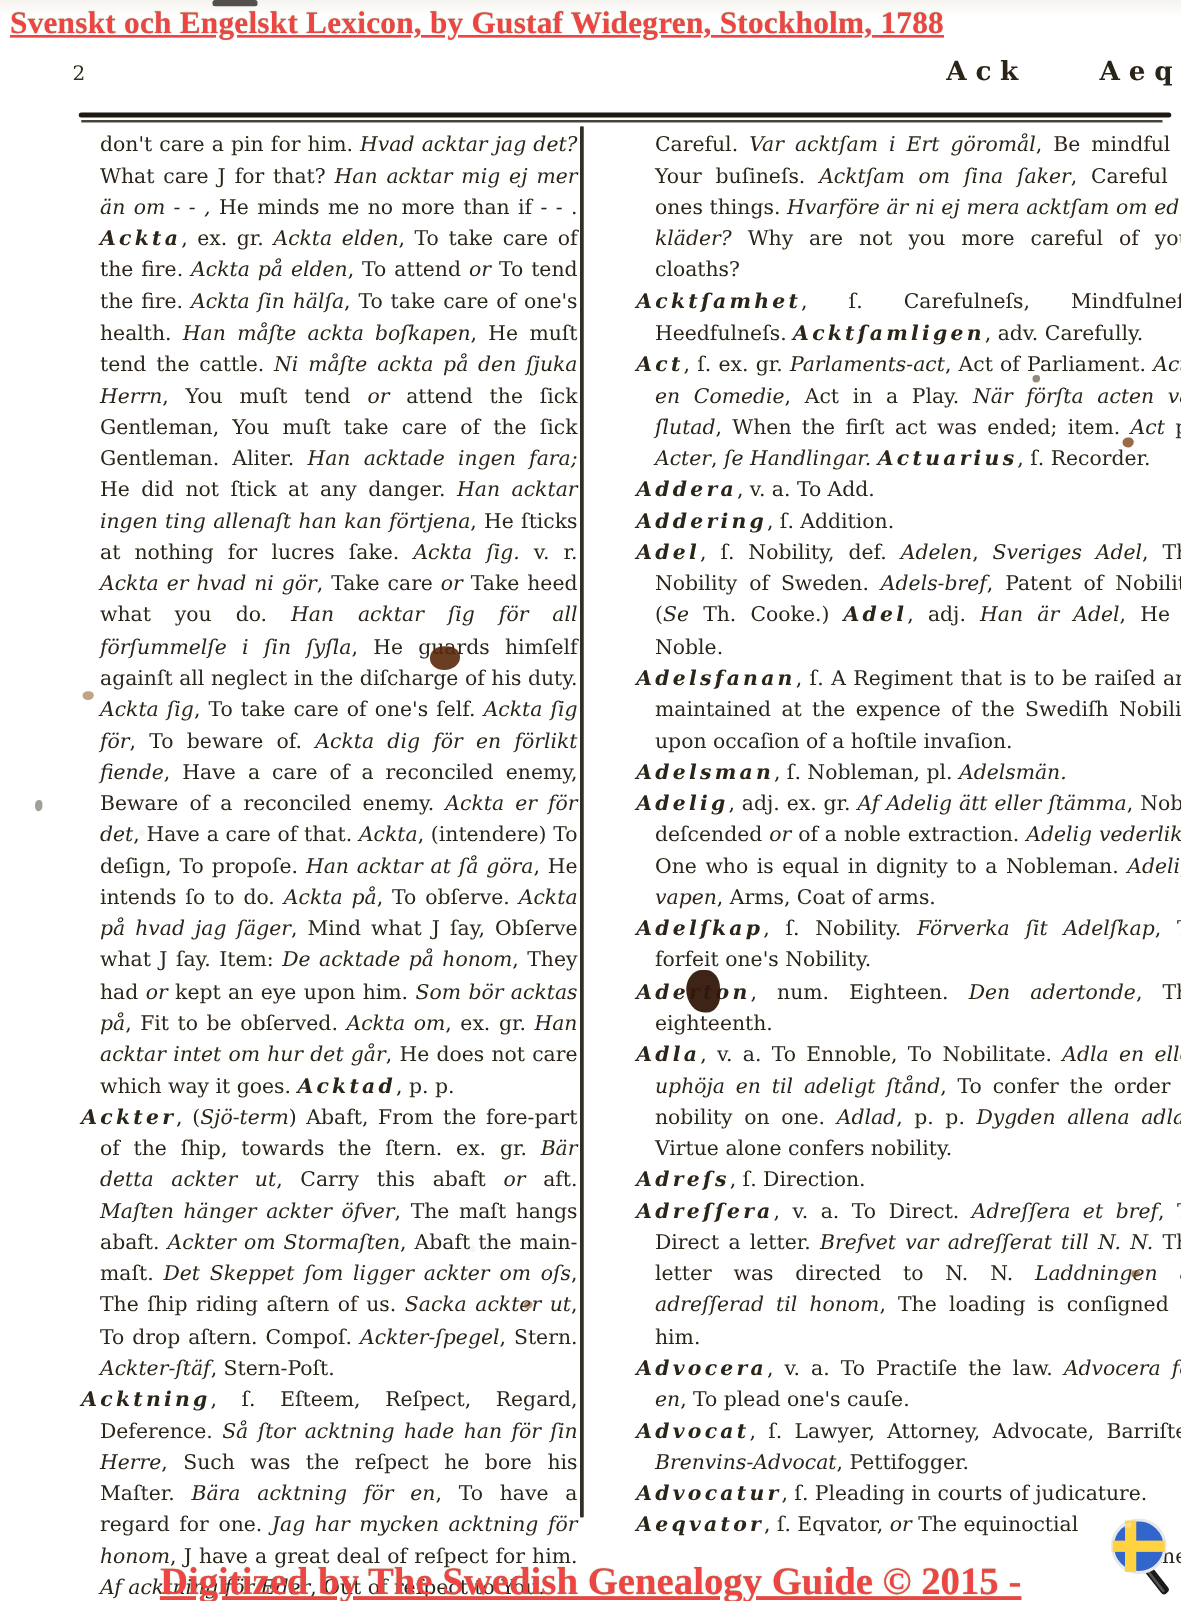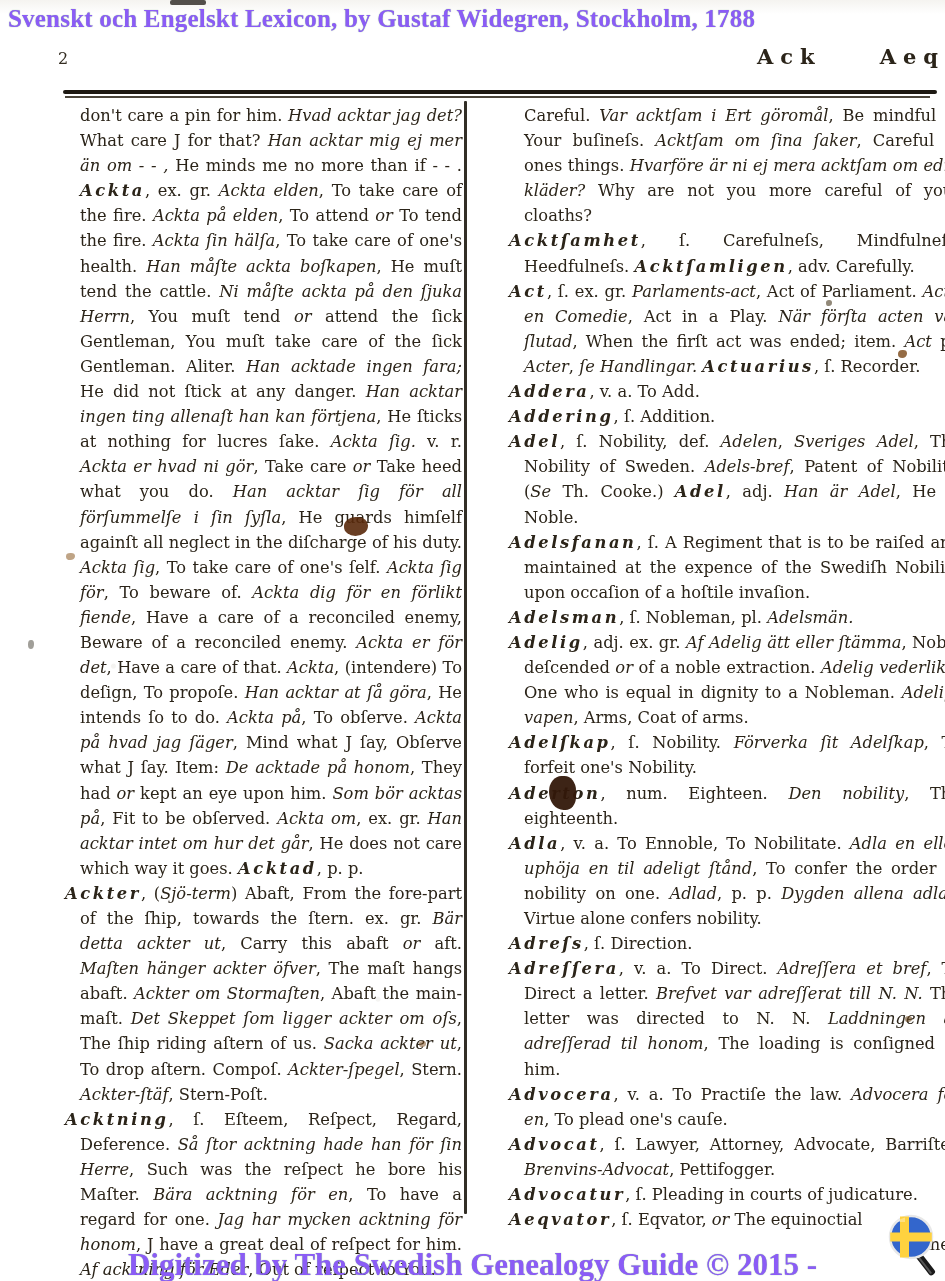--- a/index.html
+++ b/index.html
@@ -16,22 +16,22 @@
   .scan::after{content:"";position:absolute;inset:0;
     background:
       radial-gradient(circle at 12% 52%, rgba(120,110,80,.08) 0 2px, transparent 3px),
       radial-gradient(circle at 88% 27%, rgba(120,100,70,.10) 0 2px, transparent 3px),
       radial-gradient(circle at 40% 78%, rgba(110,100,70,.07) 0 2px, transparent 3px),
       linear-gradient(180deg, rgba(170,160,130,.12) 0, rgba(170,160,130,0) 14px);
   }
   .streak{position:absolute;left:170px;top:0;width:36px;height:5px;background:#2a2620;border-radius:2px;opacity:.8;}
 
   
-  .wm{position:absolute;color:#8b5cf6;font-family:"Liberation Serif", serif;
-      font-weight:bold;text-shadow:0 0 1px rgba(20,130,20,.5);}
+  .wm{position:absolute;color:#ef4444;font-family:"Liberation Serif", serif;
+      font-weight:bold;text-shadow:0 0 1px rgba(20,130,20,.5);text-decoration:underline;}
   .wm-top{left:8px;top:5px;font-size:25px;letter-spacing:.2px;}
   .wm-bottom{left:0;top:1247px;width:945px;text-align:center;font-size:31px;}
 
   
   .pagenum{position:absolute;left:58px;top:49px;font-size:16px;color:#342d22;}
   .runhead{position:absolute;left:0;top:44px;width:945px;text-align:right;
            font-size:21px;color:#2b2419;letter-spacing:7px;word-spacing:10px;font-weight:600;}
   .runhead .gap{display:inline-block;width:58px;}
   .rule{position:absolute;left:63px;top:90px;width:874px;height:9px;}
   .rule .r1{position:absolute;left:0;top:0;width:100%;height:4px;background:#1d1912;border-radius:2px;}
@@ -90,21 +90,21 @@
     <p class="cont"><span class="s-r">Careful.  </span><span class="s-i">Var acktſam i Ert göromål</span><span class="s-r">, Be mindful of Your buſineſs.  </span><span class="s-i">Acktſam om ſina ſaker</span><span class="s-r">, Careful of ones things.  </span><span class="s-i">Hvarföre är ni ej mera acktſam om edra kläder?</span><span class="s-r">  Why are not you more careful of your cloaths?</span></p>
     <p class="entry"><span class="s-h">Acktſamhet</span><span class="s-r">, ſ. Carefulneſs, Mindfulneſs, Heedfulneſs.  </span><span class="s-h">Acktſamligen</span><span class="s-r">, adv. Carefully.</span></p>
     <p class="entry"><span class="s-h">Act</span><span class="s-r">, ſ. ex. gr. </span><span class="s-i">Parlaments-act</span><span class="s-r">, Act of Parliament.  </span><span class="s-i">Act i en Comedie</span><span class="s-r">, Act in a Play. </span><span class="s-i">När förſta acten var ſlutad</span><span class="s-r">, When the firſt act was ended; item. </span><span class="s-i">Act</span><span class="s-r"> pl. </span><span class="s-i">Acter</span><span class="s-r">, </span><span class="s-i">ſe Handlingar.</span><span class="s-r">  </span><span class="s-h">Actuarius</span><span class="s-r">, ſ. Recorder.</span></p>
     <p class="entry"><span class="s-h">Addera</span><span class="s-r">, v. a. To Add.</span></p>
     <p class="entry"><span class="s-h">Addering</span><span class="s-r">, ſ. Addition.</span></p>
     <p class="entry"><span class="s-h">Adel</span><span class="s-r">, ſ. Nobility, def. </span><span class="s-i">Adelen</span><span class="s-r">, </span><span class="s-i">Sveriges Adel</span><span class="s-r">, The Nobility of Sweden.  </span><span class="s-i">Adels-bref</span><span class="s-r">, Patent of Nobility. (</span><span class="s-i">Se</span><span class="s-r"> Th. Cooke.) </span><span class="s-h">Adel</span><span class="s-r">, adj. </span><span class="s-i">Han är Adel</span><span class="s-r">, He is Noble.</span></p>
     <p class="entry"><span class="s-h">Adelsfanan</span><span class="s-r">, ſ. A Regiment that is to be raiſed and maintained at the expence of the Swediſh Nobility upon occaſion of a hoſtile invaſion.</span></p>
     <p class="entry"><span class="s-h">Adelsman</span><span class="s-r">, ſ. Nobleman, pl. </span><span class="s-i">Adelsmän.</span></p>
     <p class="entry"><span class="s-h">Adelig</span><span class="s-r">, adj. ex. gr. </span><span class="s-i">Af Adelig ätt eller ſtämma</span><span class="s-r">, Nobly deſcended </span><span class="s-i">or</span><span class="s-r"> of a noble extraction. </span><span class="s-i">Adelig vederlike</span><span class="s-r">, One who is equal in dignity to a Nobleman.  </span><span class="s-i">Adeligt vapen</span><span class="s-r">, Arms, Coat of arms.</span></p>
     <p class="entry"><span class="s-h">Adelſkap</span><span class="s-r">, ſ. Nobility.  </span><span class="s-i">Förverka ſit Adelſkap</span><span class="s-r">, To forfeit one's Nobility.</span></p>
-    <p class="entry"><span class="s-h">Aderton</span><span class="s-r">, num. Eighteen.  </span><span class="s-i">Den nobility</span><span class="s-r">, The eighteenth.</span></p>
+    <p class="entry"><span class="s-h">Aderton</span><span class="s-r">, num. Eighteen.  </span><span class="s-i">Den adertonde</span><span class="s-r">, The eighteenth.</span></p>
     <p class="entry"><span class="s-h">Adla</span><span class="s-r">, v. a. To Ennoble, To Nobilitate. </span><span class="s-i">Adla en eller uphöja en til adeligt ſtånd</span><span class="s-r">, To confer the order of nobility on one.  </span><span class="s-i">Adlad</span><span class="s-r">, p. p. </span><span class="s-i">Dygden allena adlar</span><span class="s-r">, Virtue alone confers nobility.</span></p>
     <p class="entry"><span class="s-h">Adreſs</span><span class="s-r">, ſ. Direction.</span></p>
     <p class="entry"><span class="s-h">Adreſſera</span><span class="s-r">, v. a. To Direct.  </span><span class="s-i">Adreſſera et bref</span><span class="s-r">, To Direct a letter.  </span><span class="s-i">Brefvet var adreſſerat till N. N.</span><span class="s-r">  The letter was directed to N. N.  </span><span class="s-i">Laddningen är adreſſerad til honom</span><span class="s-r">, The loading is conſigned to him.</span></p>
     <p class="entry"><span class="s-h">Advocera</span><span class="s-r">, v. a. To Practiſe the law.  </span><span class="s-i">Advocera för en</span><span class="s-r">, To plead one's cauſe.</span></p>
     <p class="entry"><span class="s-h">Advocat</span><span class="s-r">, ſ. Lawyer, Attorney, Advocate, Barriſter.  </span><span class="s-i">Brenvins-Advocat</span><span class="s-r">, Pettifogger.</span></p>
     <p class="entry"><span class="s-h">Advocatur</span><span class="s-r">, ſ. Pleading in courts of judicature.</span></p>
     <p class="entry"><span class="s-h">Aeqvator</span><span class="s-r">, ſ. Eqvator, </span><span class="s-i">or</span><span class="s-r"> The equinoctial</span></p>
     <p class="catch"><span class="s-r">line,</span></p>
   </div>
 

